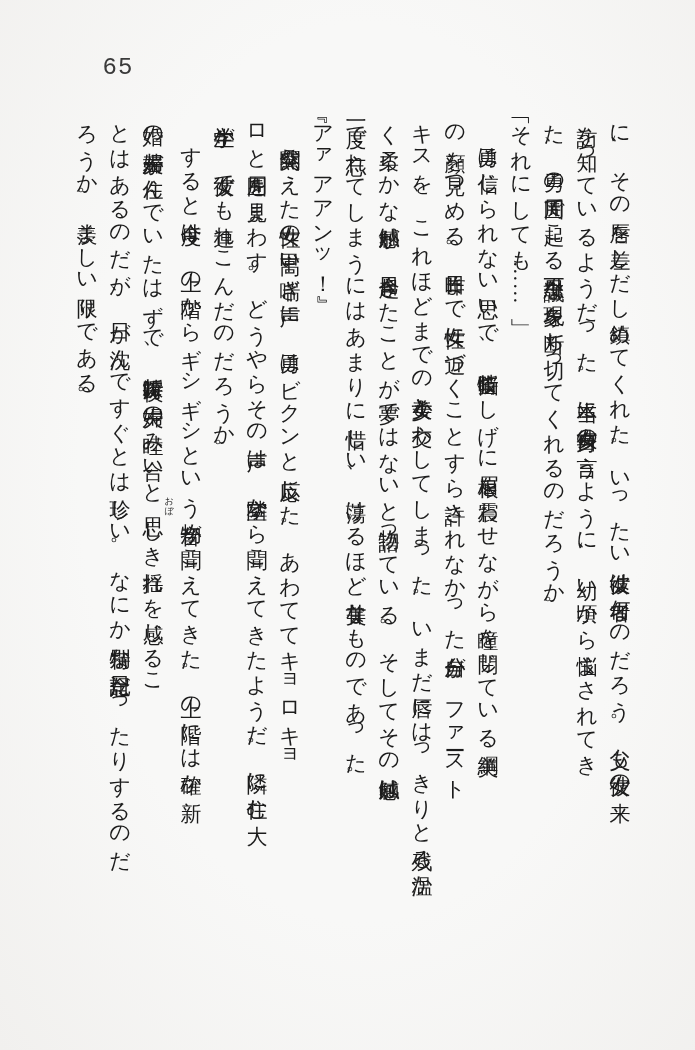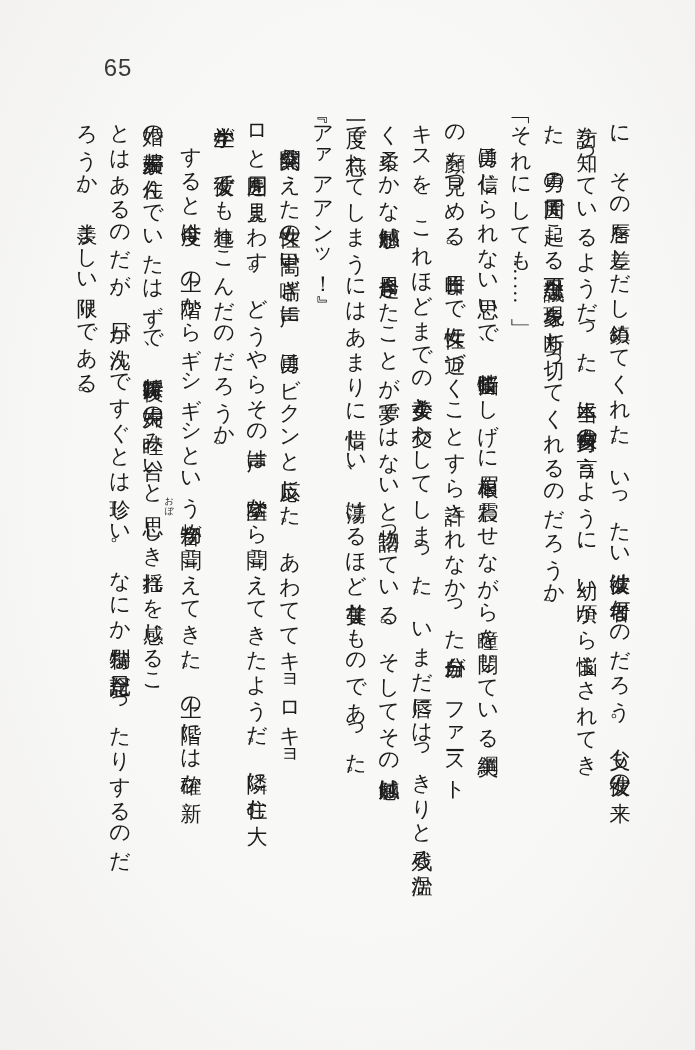--- a/index.html
+++ b/index.html
@@ -14,21 +14,21 @@
   }
 
   .page-number {
     position: absolute;
     top: 54px;
     left: 100px;
     width: 36px;
     text-align: center;
     font-size: 24px;
     color: #3a3a3a;
-    font-family: Liberation Sans, sans-serif;
+    font-family: Liberation Mono, monospace;
     letter-spacing: 1px;
   }
 
   .page-text {
     position: absolute;
     top: 110px;
     right: 59px;
     height: 838px;
     writing-mode: vertical-rl;
     -webkit-writing-mode: vertical-rl;

